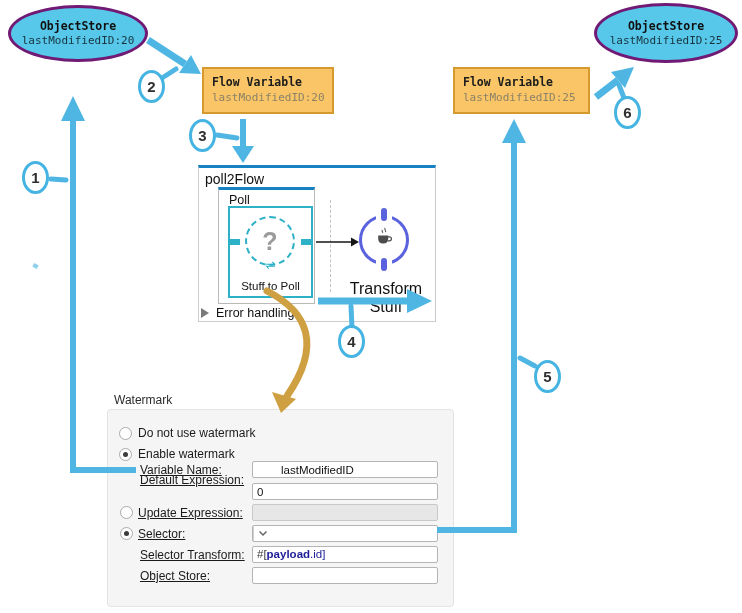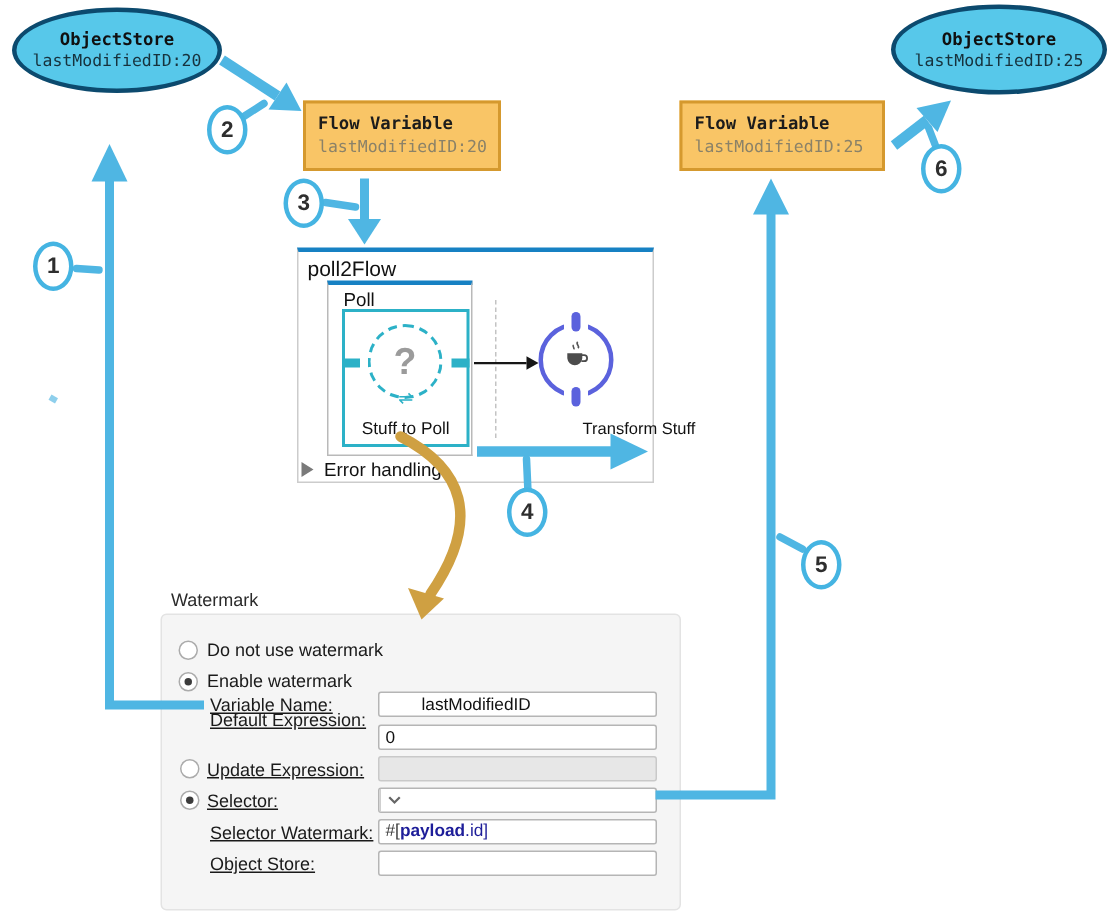--- a/index.html
+++ b/index.html
@@ -2,21 +2,21 @@
 <html><head>
 <meta charset="utf-8">
 <style>
   html,body{margin:0;padding:0;background:#fff;}
   #stage{position:relative;width:742px;height:613px;background:#ffffff;overflow:hidden;
          font-family:"Liberation Sans",sans-serif;}
   .abs{position:absolute;}
   .mono{font-family:"DejaVu Sans Mono","Liberation Mono",monospace;}
 
   
-  .ellipse{background:#57c8ea;border:3px solid #0c4a6e;border-radius:50%;
+  .ellipse{background:#57c8ea;border:3px solid #701a75;border-radius:50%;
            display:flex;flex-direction:column;justify-content:center;align-items:center;
            box-sizing:border-box;}
   .ellipse .t1{font-weight:bold;font-size:11.5px;color:#101010;line-height:15px;}
   .ellipse .t2{font-size:11px;color:#17323d;line-height:14px;}
   .fvbox{background:#f9c566;border:2px solid #d5992e;box-sizing:border-box;
          padding:6px 8px 0 8px;}
   .fvbox .t1{font-weight:bold;font-size:11.5px;color:#1c1c1c;line-height:15px;}
   .fvbox .t2{font-size:11px;color:#8b8268;line-height:15px;}
 
   
@@ -29,21 +29,21 @@
            border-radius:50%;display:flex;align-items:center;justify-content:center;}
   .qglyph{font-size:25px;font-weight:bold;color:#9b9b9b;}
   .harpoons{position:absolute;left:0;right:0;top:51px;text-align:center;font-size:12px;color:#2cb1c7;line-height:12px;}
   .tab{position:absolute;width:12px;height:6px;background:#2cb1c7;}
   .stplabel{position:absolute;left:0;right:0;bottom:4px;text-align:center;font-size:11.5px;color:#111;}
   .ticon{width:54px;height:54px;}
   .tcircle{position:absolute;left:2px;top:2px;width:44px;height:44px;border:3px solid #5b62dd;
            border-radius:50%;background:#fff;}
   .tmask{position:absolute;width:16px;height:8px;background:#fff;left:19px;}
   .tdash{position:absolute;left:24px;width:6px;height:13px;background:#5b62dd;border-radius:3px;}
-  .tslabel{font-size:11px;color:#111;text-align:center;margin-left:40px;}
+  .tslabel{font-size:16px;color:#111;text-align:center;}
   .dashsep{border-left:1px dashed #c3c3c3;width:0;}
   .errrow{display:flex;align-items:center;}
   .tri{width:0;height:0;border-left:8px solid #7a7a7a;border-top:5px solid transparent;border-bottom:5px solid transparent;}
   .errlabel{margin-left:7px;font-size:12.5px;color:#111;}
 
   
   .panel{background:#f5f5f5;border:1px solid #e3e3e3;border-radius:4px;box-sizing:border-box;}
   .paneltitle{font-size:12px;color:#2b2b2b;}
   .radio{width:13px;height:13px;border:1px solid #ababab;border-radius:50%;background:#fff;
          box-sizing:border-box;display:flex;align-items:center;justify-content:center;}
@@ -161,21 +161,21 @@
     </div>
   <div class="abs flabel" style="left:138px;top:526px;">Selector:</div>
   <div class="abs selectbox" style="left:252px;top:525px;">
     <span class="chev">
       <svg width="10" height="7" viewBox="0 0 10 7">
           <polyline points="1.5,1.5 5,5 8.5,1.5" stroke="#666" stroke-width="1.5" fill="none"></polyline>
         </svg>
     </span>
   </div>
 
-  <div class="abs flabel" style="left:140px;top:547px;">Selector Watermark:</div>
+  <div class="abs flabel" style="left:140px;top:547px;">Selector Transform:</div>
   <div class="abs tinput" style="left:252px;top:546px;"><span class="expr-pre">#[</span><span class="expr-obj">payload</span><span class="expr-suf">.id]</span></div>
 
   <div class="abs flabel" style="left:140px;top:568px;">Object Store:</div>
   <input class="abs tinput" style="left: 252px; top: 567px;" value="">
 
   <svg class="overlay" width="742" height="613" viewBox="0 0 742 613">
 
     <g>
       <line x1="316" y1="242" x2="351" y2="242" stroke="#161616" stroke-width="1.5"></line>
       <polygon points="351,237.5 351,246.5 359,242" fill="#161616"></polygon>

